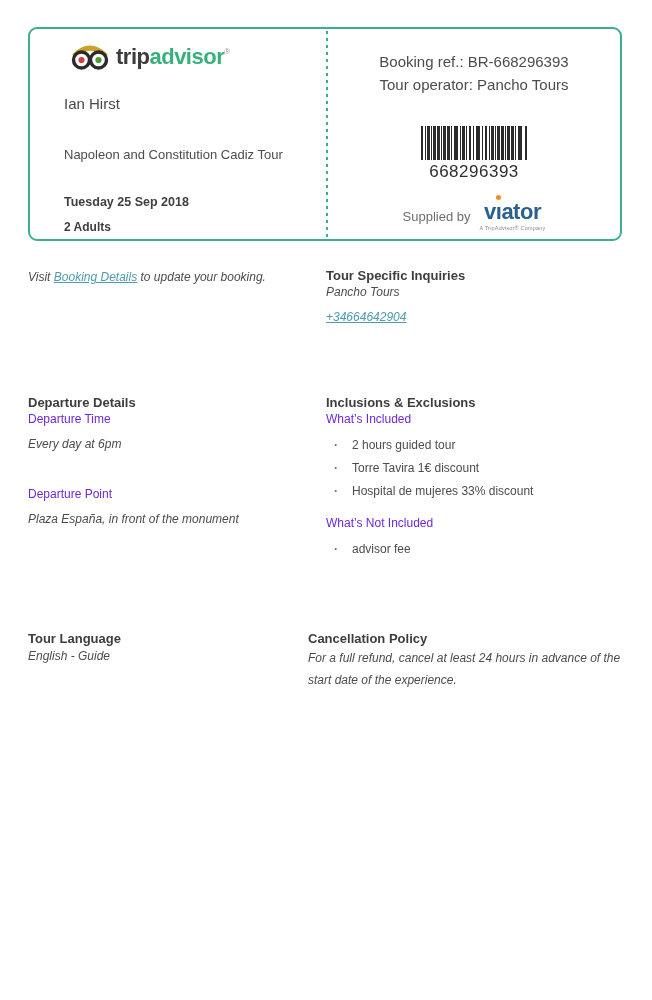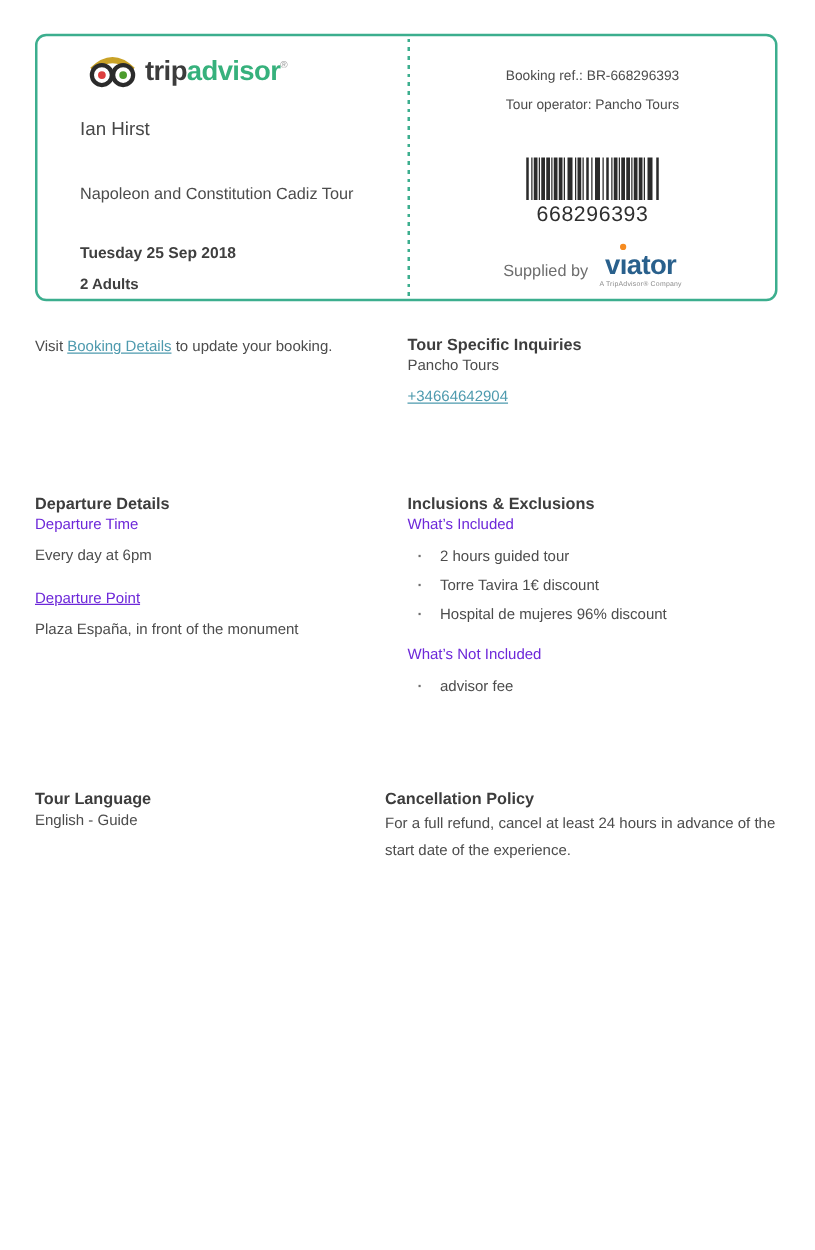--- a/index.html
+++ b/index.html
@@ -26,51 +26,51 @@
   .ta-word{font-size:22px;font-weight:700;letter-spacing:-0.5px;line-height:1;}
   .ta-trip{color:#3c3c3c;}
   .ta-advisor{color:var(--advisor);}
   .ta-reg{font-size:8px;color:#9a9a9a;vertical-align:10px;font-weight:400;}
 
   .guest{margin-top:23px;font-size:15px;color:#474747;line-height:18px;}
   .tourname{margin-top:34px;font-size:13px;color:#4c4c4c;line-height:16px;}
   .tdate{margin-top:31px;font-size:12.5px;font-weight:700;color:#3f3f3f;line-height:16px;}
   .tadults{margin-top:9px;font-size:12px;font-weight:700;color:#3f3f3f;line-height:16px;}
 
-  .bk-line{font-size:11px;color:#4c4c4c;line-height:15px;margin-bottom:8px;text-align:center;}
+  .bk-line{font-size:15px;color:#4c4c4c;line-height:15px;margin-bottom:8px;text-align:center;}
   .barcode{margin-top:26px;height:34px;display:flex;align-items:stretch;}
   .bar{background:#2b2b2b;display:inline-block;height:100%;}
   .bc-num{margin-top:2px;font-size:17px;color:#2f2f2f;letter-spacing:0.5px;line-height:19px;}
   .supplied{display:flex;align-items:center;margin-top:20px;}
   .supplied-text{font-size:13px;color:#6d6d6d;margin-right:9px;}
   .viator{display:flex;flex-direction:column;align-items:center;}
   .viator-word{font-size:22px;font-weight:700;color:var(--viator);letter-spacing:-0.5px;line-height:1;}
   .vi-i{position:relative;}
   .vi-dot{position:absolute;left:0.5px;top:-4px;width:5px;height:5px;border-radius:50%;background:var(--vdot);}
   .viator-tag{font-size:5.5px;color:#8a8a8a;margin-top:2px;letter-spacing:0.2px;}
 
   
   .sec{position:absolute;}
   .sec h3{font-size:13px;font-weight:700;color:#3d3d3d;margin:0;line-height:15px;}
-  .txt{font-size:12px;color:#4c4c4c;line-height:18px;margin:0;}
+  .txt{font-size:12px;color:#4c4c4c;line-height:18px;margin:0;font-style:italic;}
   .label{font-size:12px;color:#6d28d9;line-height:18px;margin:0;}
   .mlink{color:var(--link);text-decoration:underline;cursor:pointer;}
   .wrap-txt{line-height:22px;}
 
   .sec-r1l{left:28px;top:268px;width:286px;}
   .sec-r1r{left:326px;top:268px;width:300px;}
   .sec-r2l{left:28px;top:395px;width:290px;}
   .sec-r2r{left:326px;top:395px;width:300px;}
   .sec-r3l{left:28px;top:631px;width:290px;}
   .sec-r3r{left:308px;top:631px;width:316px;}
 
   .mb-head{margin-bottom:21px;}
   .mb-head2{margin-bottom:25px;}
   .lbl-gap{margin-bottom:7px;}
-  .blk-gap{margin-top:16px;text-decoration:underline;}
+  .blk-gap{margin-top:32px;}
 
   ul.inc-list{list-style:none;margin:6px 0 0;padding:0;}
   ul.inc-list li{position:relative;padding-left:26px;font-size:12px;color:#4c4c4c;line-height:23px;}
   ul.inc-list li::before{content:"·";position:absolute;left:8px;top:0;color:#6f6f6f;font-weight:700;}
   .nilabel{margin-top:11px;}
 </style>
 </head>
 <body>
 
 <div class="page">
@@ -158,21 +158,21 @@
     <p class="label lbl-gap blk-gap">Departure Point</p>
     <p class="txt">Plaza España, in front of the monument</p>
   </div>
 
   <div class="sec sec-r2r">
     <h3 class="mb-head2">Inclusions &amp; Exclusions</h3>
     <p class="label">What’s Included</p>
     <ul class="inc-list">
         <li>2 hours guided tour</li>
         <li>Torre Tavira 1€ discount</li>
-        <li>Hospital de mujeres 96% discount</li>
+        <li>Hospital de mujeres 33% discount</li>
       </ul>
     <p class="label nilabel">What’s Not Included</p>
     <ul class="inc-list">
         <li>advisor fee</li>
       </ul>
   </div>
 
   <div class="sec sec-r3l">
     <h3 class="mb-head">Tour Language</h3>
     <p class="txt" style="margin-top:1px;">English - Guide</p>

